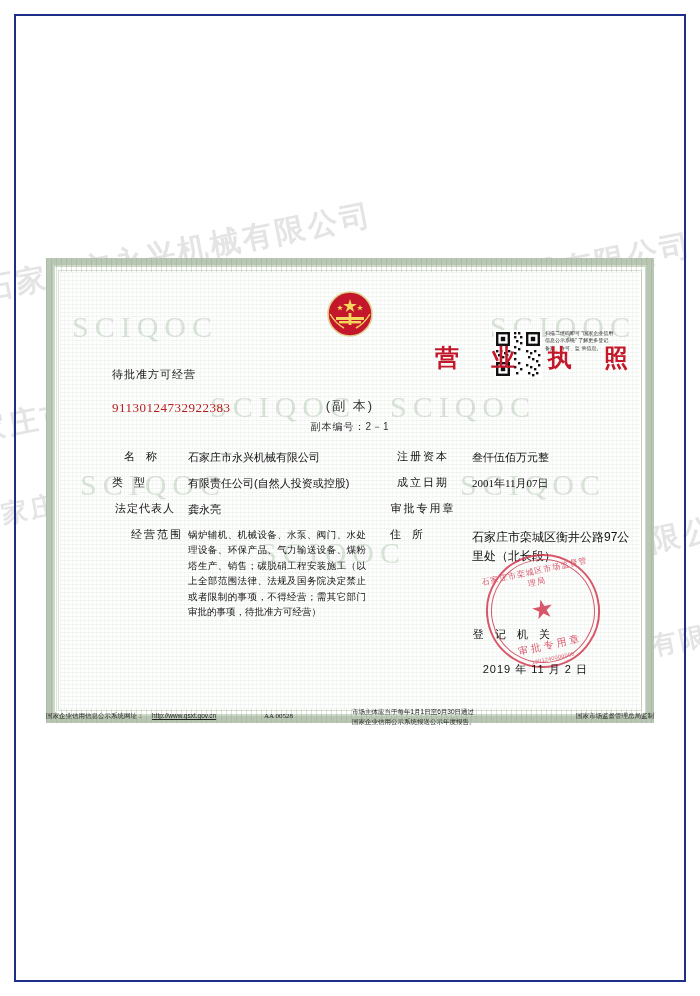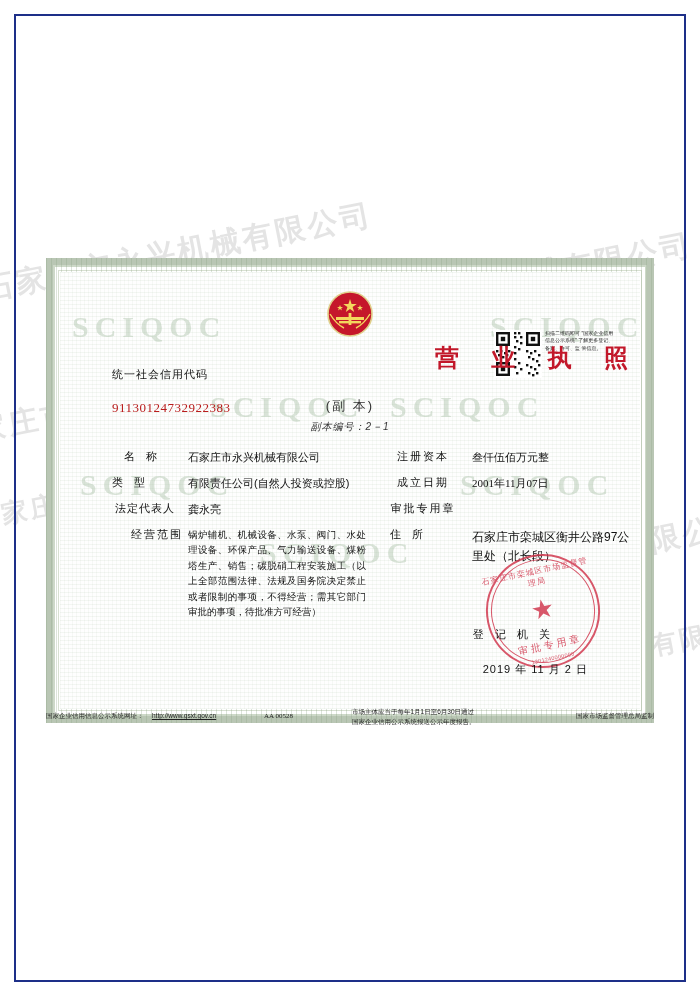--- a/index.html
+++ b/index.html
@@ -63,21 +63,21 @@
     background:
       repeating-linear-gradient(0deg, rgba(176,198,172,.14) 0 1px, rgba(255,255,255,0) 1px 4px),
       repeating-linear-gradient(90deg, rgba(176,198,172,.10) 0 1px, rgba(255,255,255,0) 1px 4px);
     pointer-events:none;
   }
 
   
   .ghost-text{
     position:absolute;
     font-family:"Liberation Serif", serif;
-    font-weight:bold;
+    font-weight:normal;
     color:rgba(168,190,164,.42);
     letter-spacing:6px;
     white-space:nowrap;
     pointer-events:none;
   }
 
   
   .cert-number{
     position:absolute;
     right:56px; top:283px;
@@ -116,21 +116,20 @@
     color:#333;
     letter-spacing:2px;
   }
   .serial{
     position:absolute;
     left:0;right:0;top:148px;
     text-align:center;
     font-size:10px;
     color:#333;
     letter-spacing:1px;
-    font-style:italic;
   }
   .qr-block{
     position:absolute;
     right:26px; top:58px;
     width:120px;
     display:flex;
     gap:3px;
   }
   .qr-img{width:48px;height:48px;flex:0 0 48px;}
   .qr-txt{font-size:5px;line-height:1.45;color:#222;}
@@ -359,21 +358,21 @@
 信息公示系统"
 了解更多登记、
 备案、许可、监
 管信息。</div>
     </div>
 
     <div class="main-title">营 业 执 照</div>
     <div class="sub-title">(副  本)</div>
     <div class="serial">副本编号：2－1</div>
 
-    <div class="code-label">统一社会信用代码</div>
+    <div class="code-label">待批准方可经营</div>
     <div class="code-value">91130124732922383</div>
 
     <div class="flabel" style="left:52px;top:177px;margin-left:12px;">名    称</div>
     <div class="fvalue" style="left:128px;top:177px;">石家庄市永兴机械有限公司</div>
 
     <div class="flabel" style="left:52px;top:203px;">类    型</div>
     <div class="fvalue" style="left:128px;top:203px;">有限责任公司(自然人投资或控股)</div>
 
     <div class="flabel tight" style="left:52px;top:229px;">法定代表人</div>
     <div class="fvalue" style="left:128px;top:229px;">龚永亮</div>

